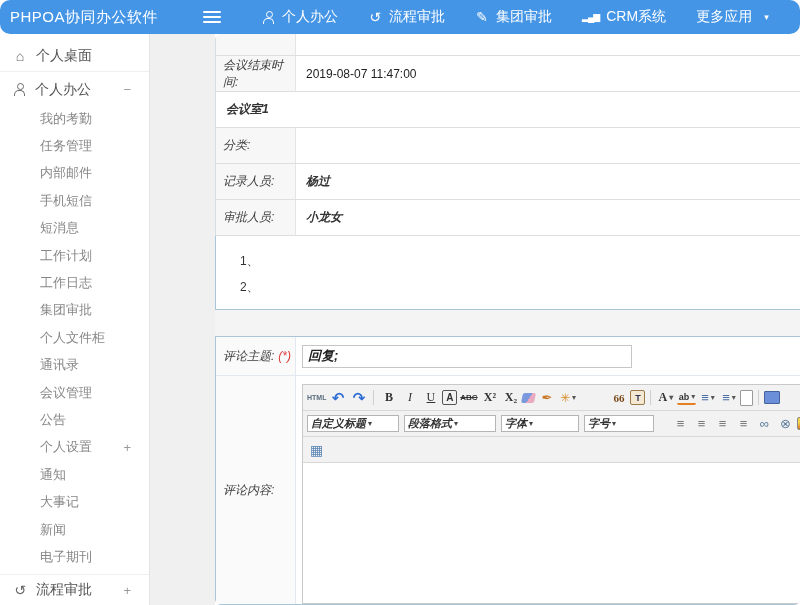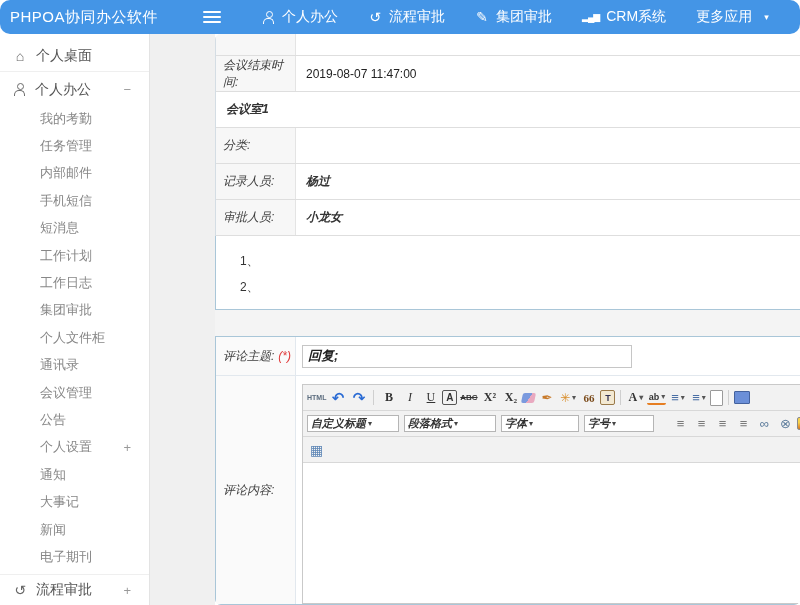--- a/index.html
+++ b/index.html
@@ -64,21 +64,21 @@
   .tb.blue{color:#2a6bd4;font-weight:bold;font-size:15px;}
   .tb.bold{font-weight:bold;font-family:"Liberation Serif",serif;}
   .tb.italic{font-style:italic;font-family:"Liberation Serif",serif;}
   .tb.under{text-decoration:underline;font-family:"Liberation Serif",serif;}
   .tb.boxed{border:1px solid #555;width:13px;min-width:13px;height:13px;font-size:10px;font-weight:bold;}
   .tb.strike{text-decoration:line-through;font-size:8px;font-weight:bold;}
   .tb.serif{font-family:"Liberation Serif",serif;font-weight:bold;font-size:12px;}
   .tb.eraser{width:13px;min-width:13px;height:10px;background:linear-gradient(115deg,#7b9ade 55%,#e9a9c0 55%);transform:skewX(-12deg);}
   .tb.brush{color:#c87a2a;font-size:13px;}
   .tb.wand{color:#d98f2e;font-size:12px;}
-  .tb.quote{font-family:"Liberation Serif",serif;font-weight:bold;color:#7a4a1a;font-size:11px;}
+  .tb.quote{font-family:"Liberation Serif",serif;font-weight:bold;color:#7a4a1a;font-size:11px;margin-left:30px;}
   .tb.paste{border:1px solid #9a7a4a;background:#f3e9d2;width:13px;min-width:13px;height:13px;font-size:9px;font-weight:bold;color:#335;}
   .tb.hilite{font-size:9px;font-weight:bold;border-bottom:2px solid #e67e22;height:12px;}
   .tb.list{color:#4a6fa5;font-size:13px;}
   .tb.page{width:11px;min-width:11px;height:14px;border:1px solid #9a9a9a;background:#fff;border-radius:1px;}
   .tb.monitor{width:14px;min-width:14px;height:11px;background:#6b8fd8;border:1px solid #44629e;border-radius:1px;}
   .tb.align{color:#7a7a7a;font-size:13px;}
   .tb.link{color:#5a7a9a;font-size:13px;}
   .tb.img{width:14px;min-width:14px;height:11px;border:1px solid #8a8a8a;background:linear-gradient(160deg,#f7d34b 30%,#e08a2b 60%,#8a5a1a);}
   .tb.table-ic{color:#5b84b5;font-size:14px;}
   .sep{width:1px;height:15px;background:#cfcfcf;margin:0 3px;}

